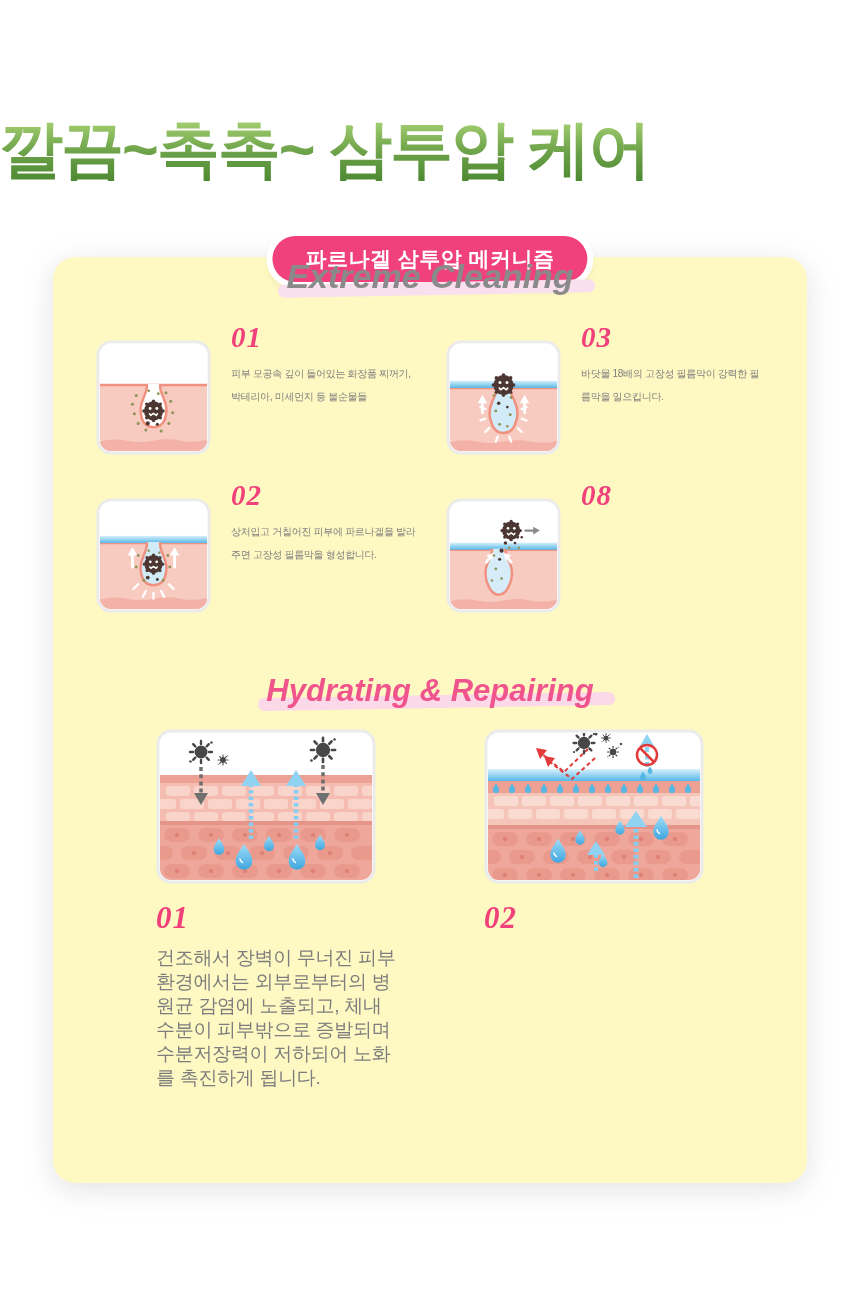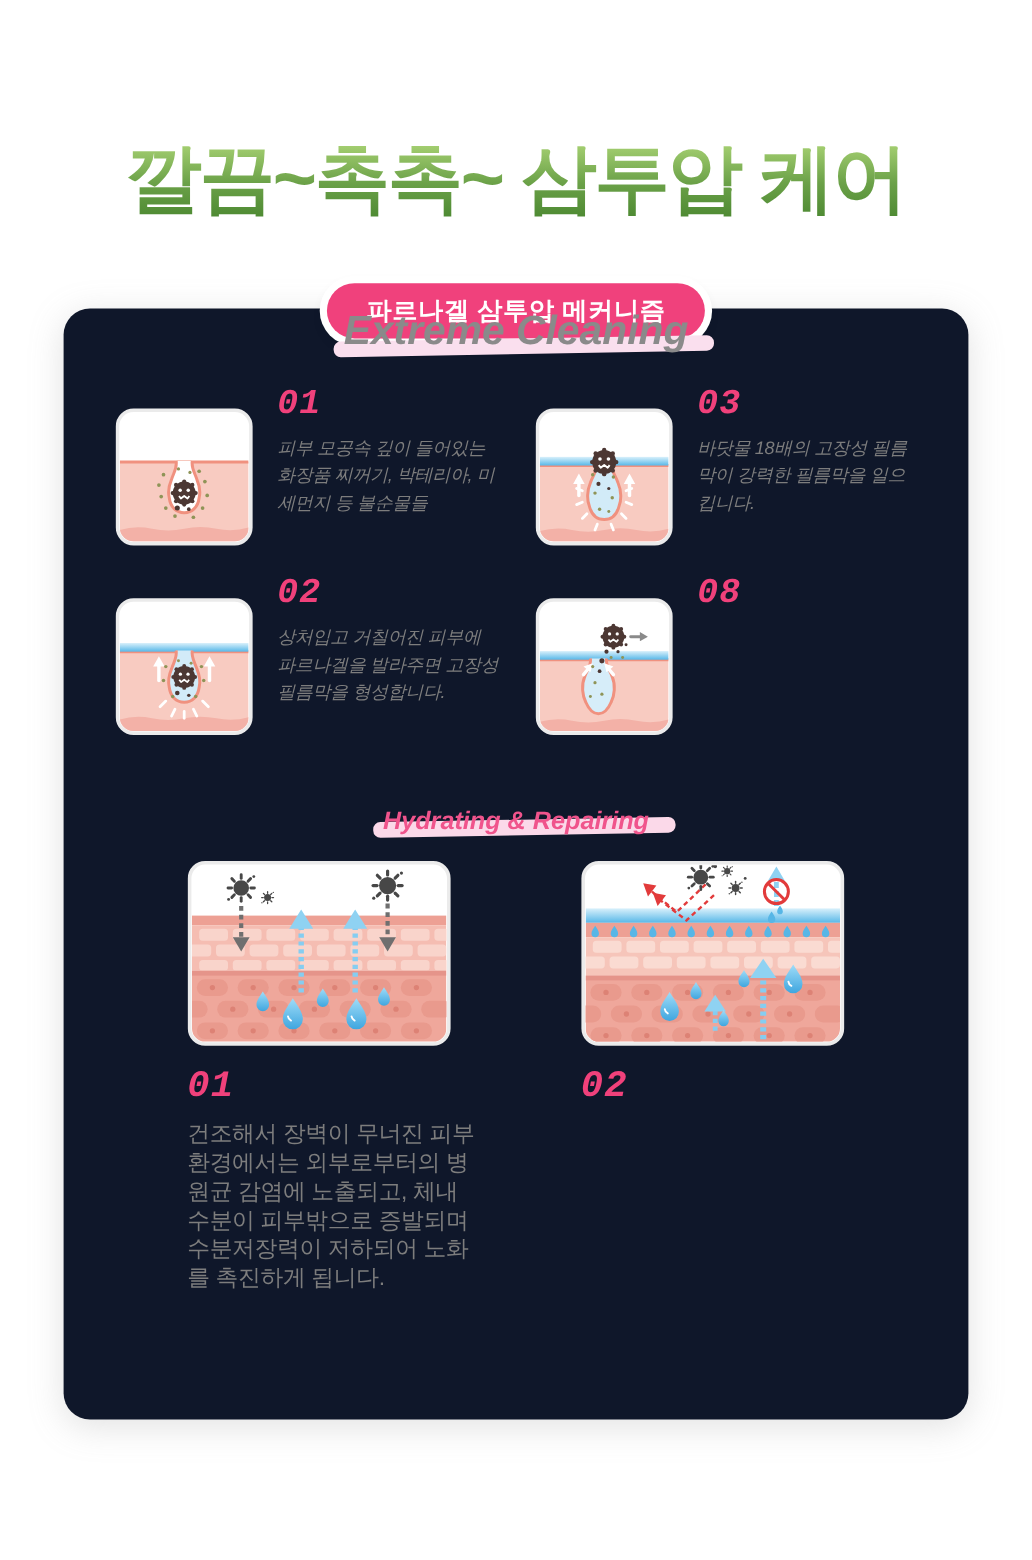--- a/index.html
+++ b/index.html
@@ -5,70 +5,69 @@
   html,body{margin:0;padding:0;}
   body{
     width:860px;height:1300px;background:#ffffff;overflow:hidden;
     font-family:"Liberation Sans","DejaVu Sans",sans-serif;
     -webkit-font-smoothing:antialiased;
   }
   .page{position:relative;width:860px;height:1300px;}
 
   
   .main-title{
-    margin:118px 0 0;text-align:center;
+    margin:118px 0 0;text-align:left;
     font-size:63px;font-weight:800;letter-spacing:-2px;line-height:1.0;
     color:#5E9440;
     background:linear-gradient(180deg,#A3CE70 5%,#6BA148 55%,#4E8A33 100%);
     -webkit-background-clip:text;background-clip:text;
     -webkit-text-fill-color:transparent;
   }
 
   
   .card{
     position:relative;width:754px;height:926px;margin:76px auto 0;
-    background:#0f172a;border-radius:22px;
+    background:#fef9c3;border-radius:22px;
     box-shadow:0 6px 28px rgba(150,150,150,.28);
   }
   .badge{
     position:absolute;top:-21px;left:50%;transform:translateX(-50%);
     background:#F0417C;color:#fff;white-space:nowrap;
     font-size:21px;font-weight:700;letter-spacing:.5px;
     padding:9px 33px;border-radius:24px;
     box-shadow:0 0 0 6px #ffffff,0 4px 12px rgba(0,0,0,.16);
   }
 
   
   .sec-h{text-align:center;font-style:italic;font-weight:700;margin:0;}
   .sec-h.gray{margin-top:76px;font-size:34px;color:#8A8A8A;letter-spacing:0px;}
-  .sec-h.pink{margin-top:60px;font-size:21px;color:#F0548C;}
+  .sec-h.pink{margin-top:60px;font-size:31px;color:#F0548C;}
   .hl{position:relative;display:inline-block;padding:0 6px;z-index:0;}
   .hl::after{
     content:"";position:absolute;z-index:-1;left:-2px;right:-16px;bottom:1px;height:13px;
     background:#FBD9E9;transform:rotate(-1deg);border-radius:6px;
   }
   .sec-h.gray .hl::after{background:#FADFEE;}
 
   
   .steps-grid{
     display:grid;grid-template-columns:350px 350px;grid-template-rows:auto auto;
     grid-auto-flow:column;row-gap:23px;margin:24px 0 0 43px;
   }
   .step{display:flex;align-items:flex-start;}
   .step-img{width:115px;height:115px;flex:none;margin-top:20px;}
   .step-txt{margin-left:20px;}
   .step-num,.hyd-num{
     font-style:italic;font-weight:800;color:#F0417B;
-    font-family:Liberation Mono, monospace;letter-spacing:1px;
+    font-family:Liberation Serif, serif;letter-spacing:1px;
   }
   .step-num{font-size:29px;line-height:34px;}
   .step-p{
-    margin:8px 0 0;width:186px;font-size:15px;line-height:23px;color:#7D7D7D;
+    margin:8px 0 0;width:186px;font-size:10px;line-height:23px;color:#7D7D7D;
     letter-spacing:-0.3px;
-    font-style:italic;
   }
 
   
   .hyd-row{display:grid;grid-template-columns:220px 220px;column-gap:108px;justify-content:center;}
   .hyd-row.imgs{margin-top:20px;}
   .hyd-row.texts{margin-top:16px;}
   .big-img{width:220px;height:155px;}
   .hyd-num{font-size:31px;line-height:36px;}
   .hyd-p{
     margin:10px 0 0;width:240px;font-size:19px;line-height:24px;color:#7D7D7D;

